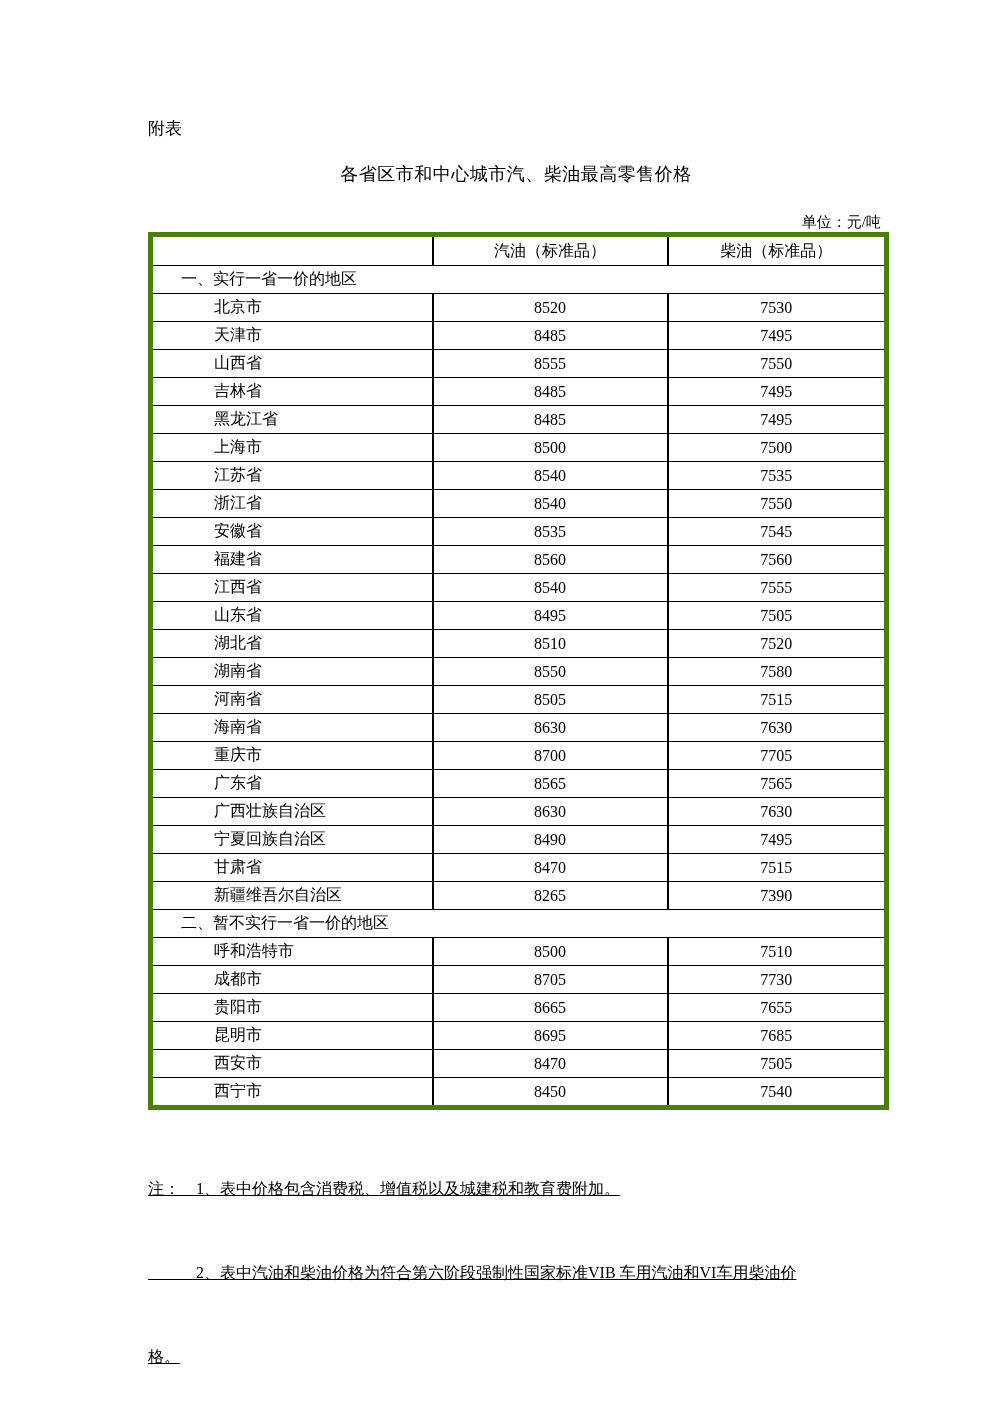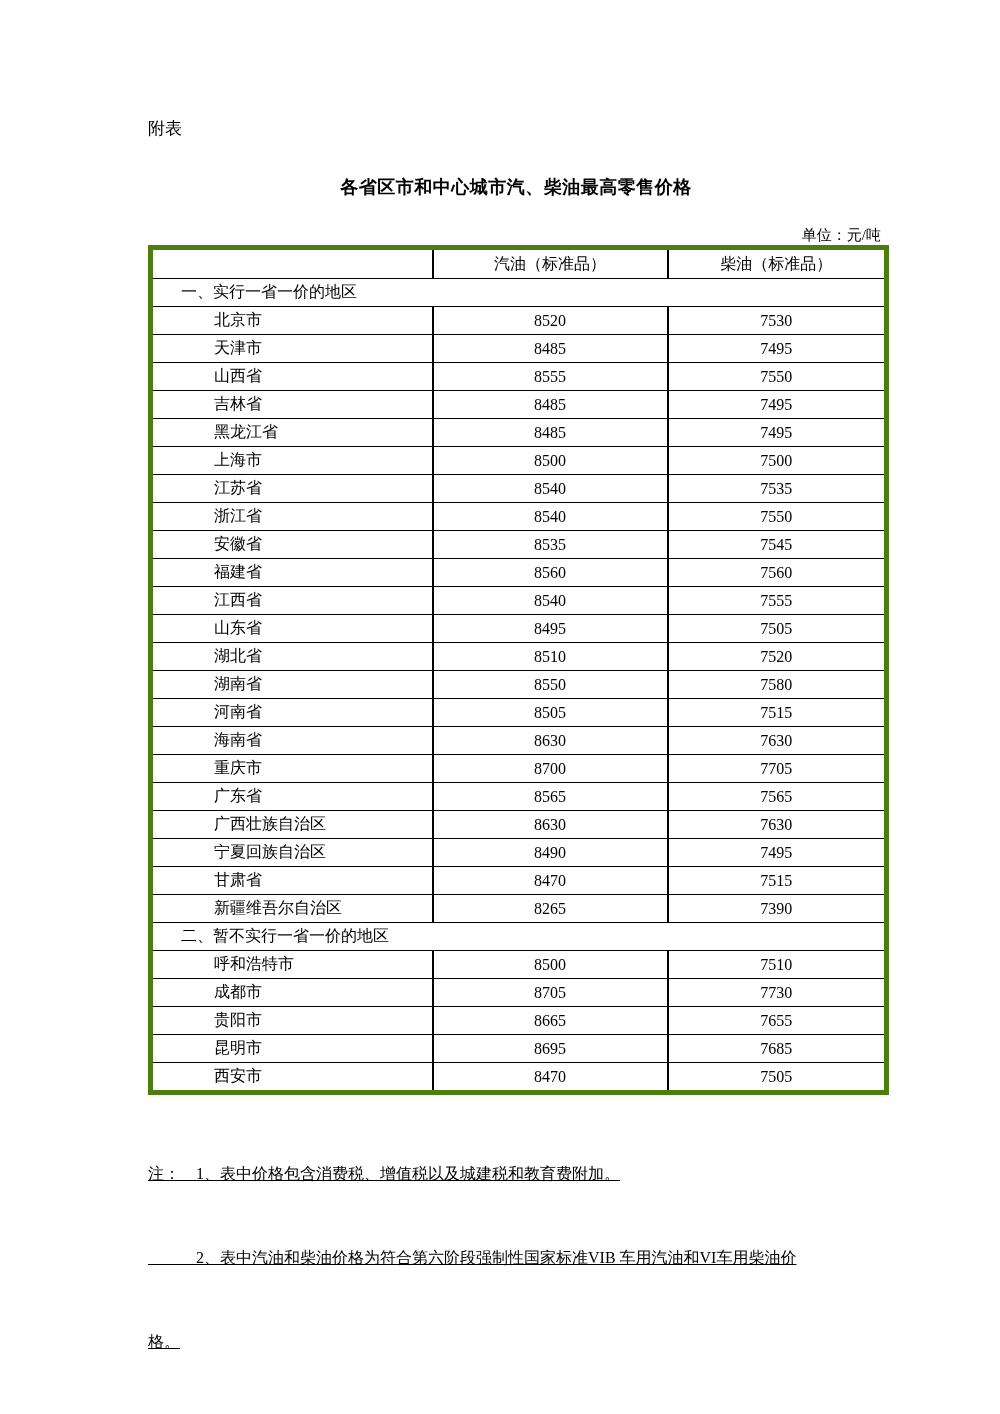--- a/index.html
+++ b/index.html
@@ -19,24 +19,24 @@
     margin-left: 148px;
     width: 736px;
     padding-top: 118px;
   }
   .attachment-label {
     font-size: 17px;
     line-height: 22px;
     text-align: left;
   }
   .doc-title {
-    margin-top: 35px;
+    margin-top: 22px;
     font-size: 18px;
     line-height: 25px;
-    font-weight: bold;
+    font-weight: normal;
     text-align: center;
     letter-spacing: 0.5px;
   }
   .unit-label {
     margin-top: 25px;
     font-size: 15px;
     line-height: 20px;
     text-align: right;
     padding-right: 3px;
   }
@@ -241,20 +241,25 @@
         <tr>
           <td class="region">昆明市</td>
           <td class="num">8695</td>
           <td class="num">7685</td>
         </tr>
         <tr>
           <td class="region">西安市</td>
           <td class="num">8470</td>
           <td class="num">7505</td>
         </tr>
+        <tr>
+          <td class="region">西宁市</td>
+          <td class="num">8450</td>
+          <td class="num">7540</td>
+        </tr>
       </tbody>
   </table>
 
   <div class="notes">
     <div class="note-line">注：　1、表中价格包含消费税、增值税以及城建税和教育费附加。</div>
     <div class="note-line">　　　2、表中汽油和柴油价格为符合第六阶段强制性国家标准VIB 车用汽油和VI车用柴油价</div>
     <div class="note-line">格。</div>
     
     
     

